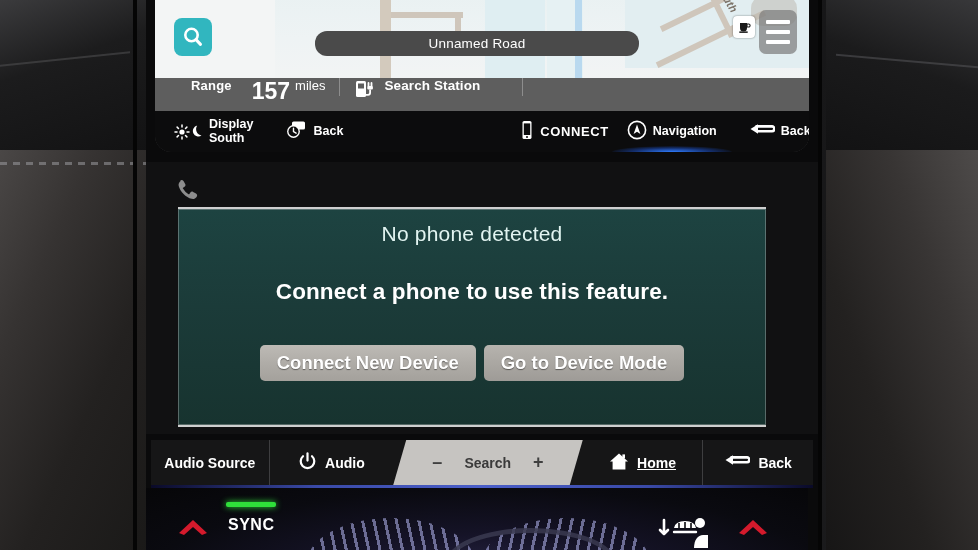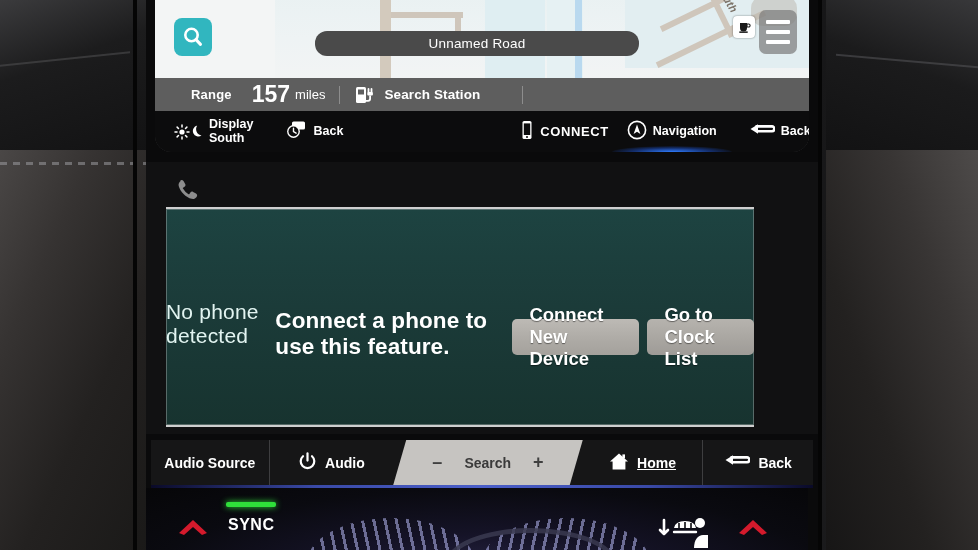--- a/index.html
+++ b/index.html
@@ -46,43 +46,43 @@
     background:#4a4a4a; border-radius:12px; display:flex; align-items:center; justify-content:center;
     color:#fff; font-size:13.5px; letter-spacing:.2px; }
   #poi{ position:absolute; left:578px; top:26px; width:22px; height:22px; background:#fff; border-radius:4px;
     display:flex;align-items:center;justify-content:center;box-shadow:0 0 2px rgba(0,0,0,.5);}
   #menubtn{ position:absolute; left:604px; top:20px; width:38px; height:44px; border-radius:7px;
     background:rgba(125,125,125,.72); display:flex; flex-direction:column; align-items:center;
     justify-content:center; gap:6px; }
   #menubtn i{ display:block; width:24px; height:4px; background:#fff; border-radius:1px; }
 
   #rangebar{ position:absolute; left:0; top:88px; width:654px; height:33px;
-    background:#5e5e5e; display:flex; align-items:center; color:#fff; }
+    background:#5e5e5e; display:flex; align-items:flex-start; color:#fff; }
   #rangebar .lbl{ margin-left:36px; font-size:13px; font-weight:bold; letter-spacing:.2px;}
   #rangebar .big{ margin-left:20px; font-size:23px; font-weight:bold; }
   #rangebar .unit{ margin-left:5px; font-size:13px; font-weight:normal;}
   .vdiv{ width:1px; height:18px; background:#8d8d8d; margin:0 14px; }
   #rangebar .ss{ font-size:13.5px; font-weight:bold; letter-spacing:.1px;}
 
   #tabbar{ position:absolute; left:0; top:121px; width:654px; height:41px;
     background:#0c0c0d; display:flex; align-items:center; color:#fff; }
   .tab{ display:flex; align-items:center; gap:6px; position:relative; height:41px; padding:0 9px;}
   .tab .t{ font-size:12.5px; font-weight:bold; line-height:1.05; }
   .tdiv{ width:1px; height:22px; background:#4c4c4e; }
   .glow{ position:absolute; left:-6px; right:-6px; bottom:-6px; height:12px; border-radius:50%;
     background:radial-gradient(ellipse at center,#2f7cff 0%,rgba(30,90,230,.45) 45%,rgba(0,0,0,0) 75%); }
 
   
   #phonearea{ position:absolute; left:0; top:162px; width:672px; height:272px; background:#111112; }
   #handset{ position:absolute; left:27px; top:14px; color:#8d8d8d; font-size:25px; line-height:1; }
-  #dialog{ position:absolute; left:20px; top:45px; width:588px; height:220px;
+  #dialog{ position:absolute; left:32px; top:45px; width:588px; height:220px;
     background:linear-gradient(180deg,#1d4341 0%,#1b3b39 45%,#17332f 100%);
     border-top:2px solid #cfcfcf; border-bottom:2px solid #cfcfcf;
     box-shadow:0 0 0 1px rgba(210,210,210,.35) inset;
-    display:flex; flex-direction:row; align-items:center; }
+    display:flex; flex-direction:column; align-items:center; }
   #dlg-title{ margin-top:13px; font-size:21px; color:#e2f4f1; letter-spacing:.2px; }
   #dlg-msg{ margin-top:33px; font-size:22.5px; font-weight:bold; color:#ffffff; letter-spacing:.1px; }
   #dlg-actions{ margin-top:40px; display:flex; gap:8px; }
   .dbtn{ height:36px; padding:0 17px; border-radius:5px;
     background:linear-gradient(180deg,#bdbab5 0%,#aeaba6 55%,#a4a19c 100%);
     color:#fff; font-size:18.5px; font-weight:bold; display:flex; align-items:center;
     justify-content:center; text-shadow:0 1px 1px rgba(0,0,0,.45);}
   .dbtn.alt{ background:linear-gradient(180deg,#b6b3ae 0%,#a9a6a1 55%,#9e9b97 100%); }
 
   
@@ -258,21 +258,21 @@
         <svg width="28" height="28" viewBox="0 0 28 28" aria-hidden="true">
           <path d="M7.2 4.5c1.3-1 2.6-.6 3.3.6l1.7 2.9c.6 1.1.3 2-0.7 2.7l-1.4 1c-.3.2-.4.5-.2.9a15.6 15.6 0 0 0 5.6 5.6c.4.2.7.1.9-.2l1-1.4c.7-1 1.6-1.3 2.7-.7l2.9 1.7c1.2.7 1.6 2 .6 3.3-1.1 1.5-3 2.4-5 1.9-5.5-1.4-11.5-7.4-12.9-12.9-.5-2 .4-3.9 1.9-5z" fill="#8d8d8d"></path>
         </svg>
       </div>
 
       <div id="dialog">
         <div id="dlg-title">No phone detected</div>
         <div id="dlg-msg">Connect a phone to use this feature.</div>
         <div id="dlg-actions">
           <div class="dbtn">Connect New Device</div>
-          <div class="dbtn alt">Go to Clock List</div>
+          <div class="dbtn alt">Go to Device Mode</div>
         </div>
       </div>
     </div>
 
     <div id="audiobar">
       <div class="abtn" style="width:118px;">
         <span>Audio Source</span>
       </div>
       <span class="asep"></span>
       <div class="abtn" style="width:124px;">

